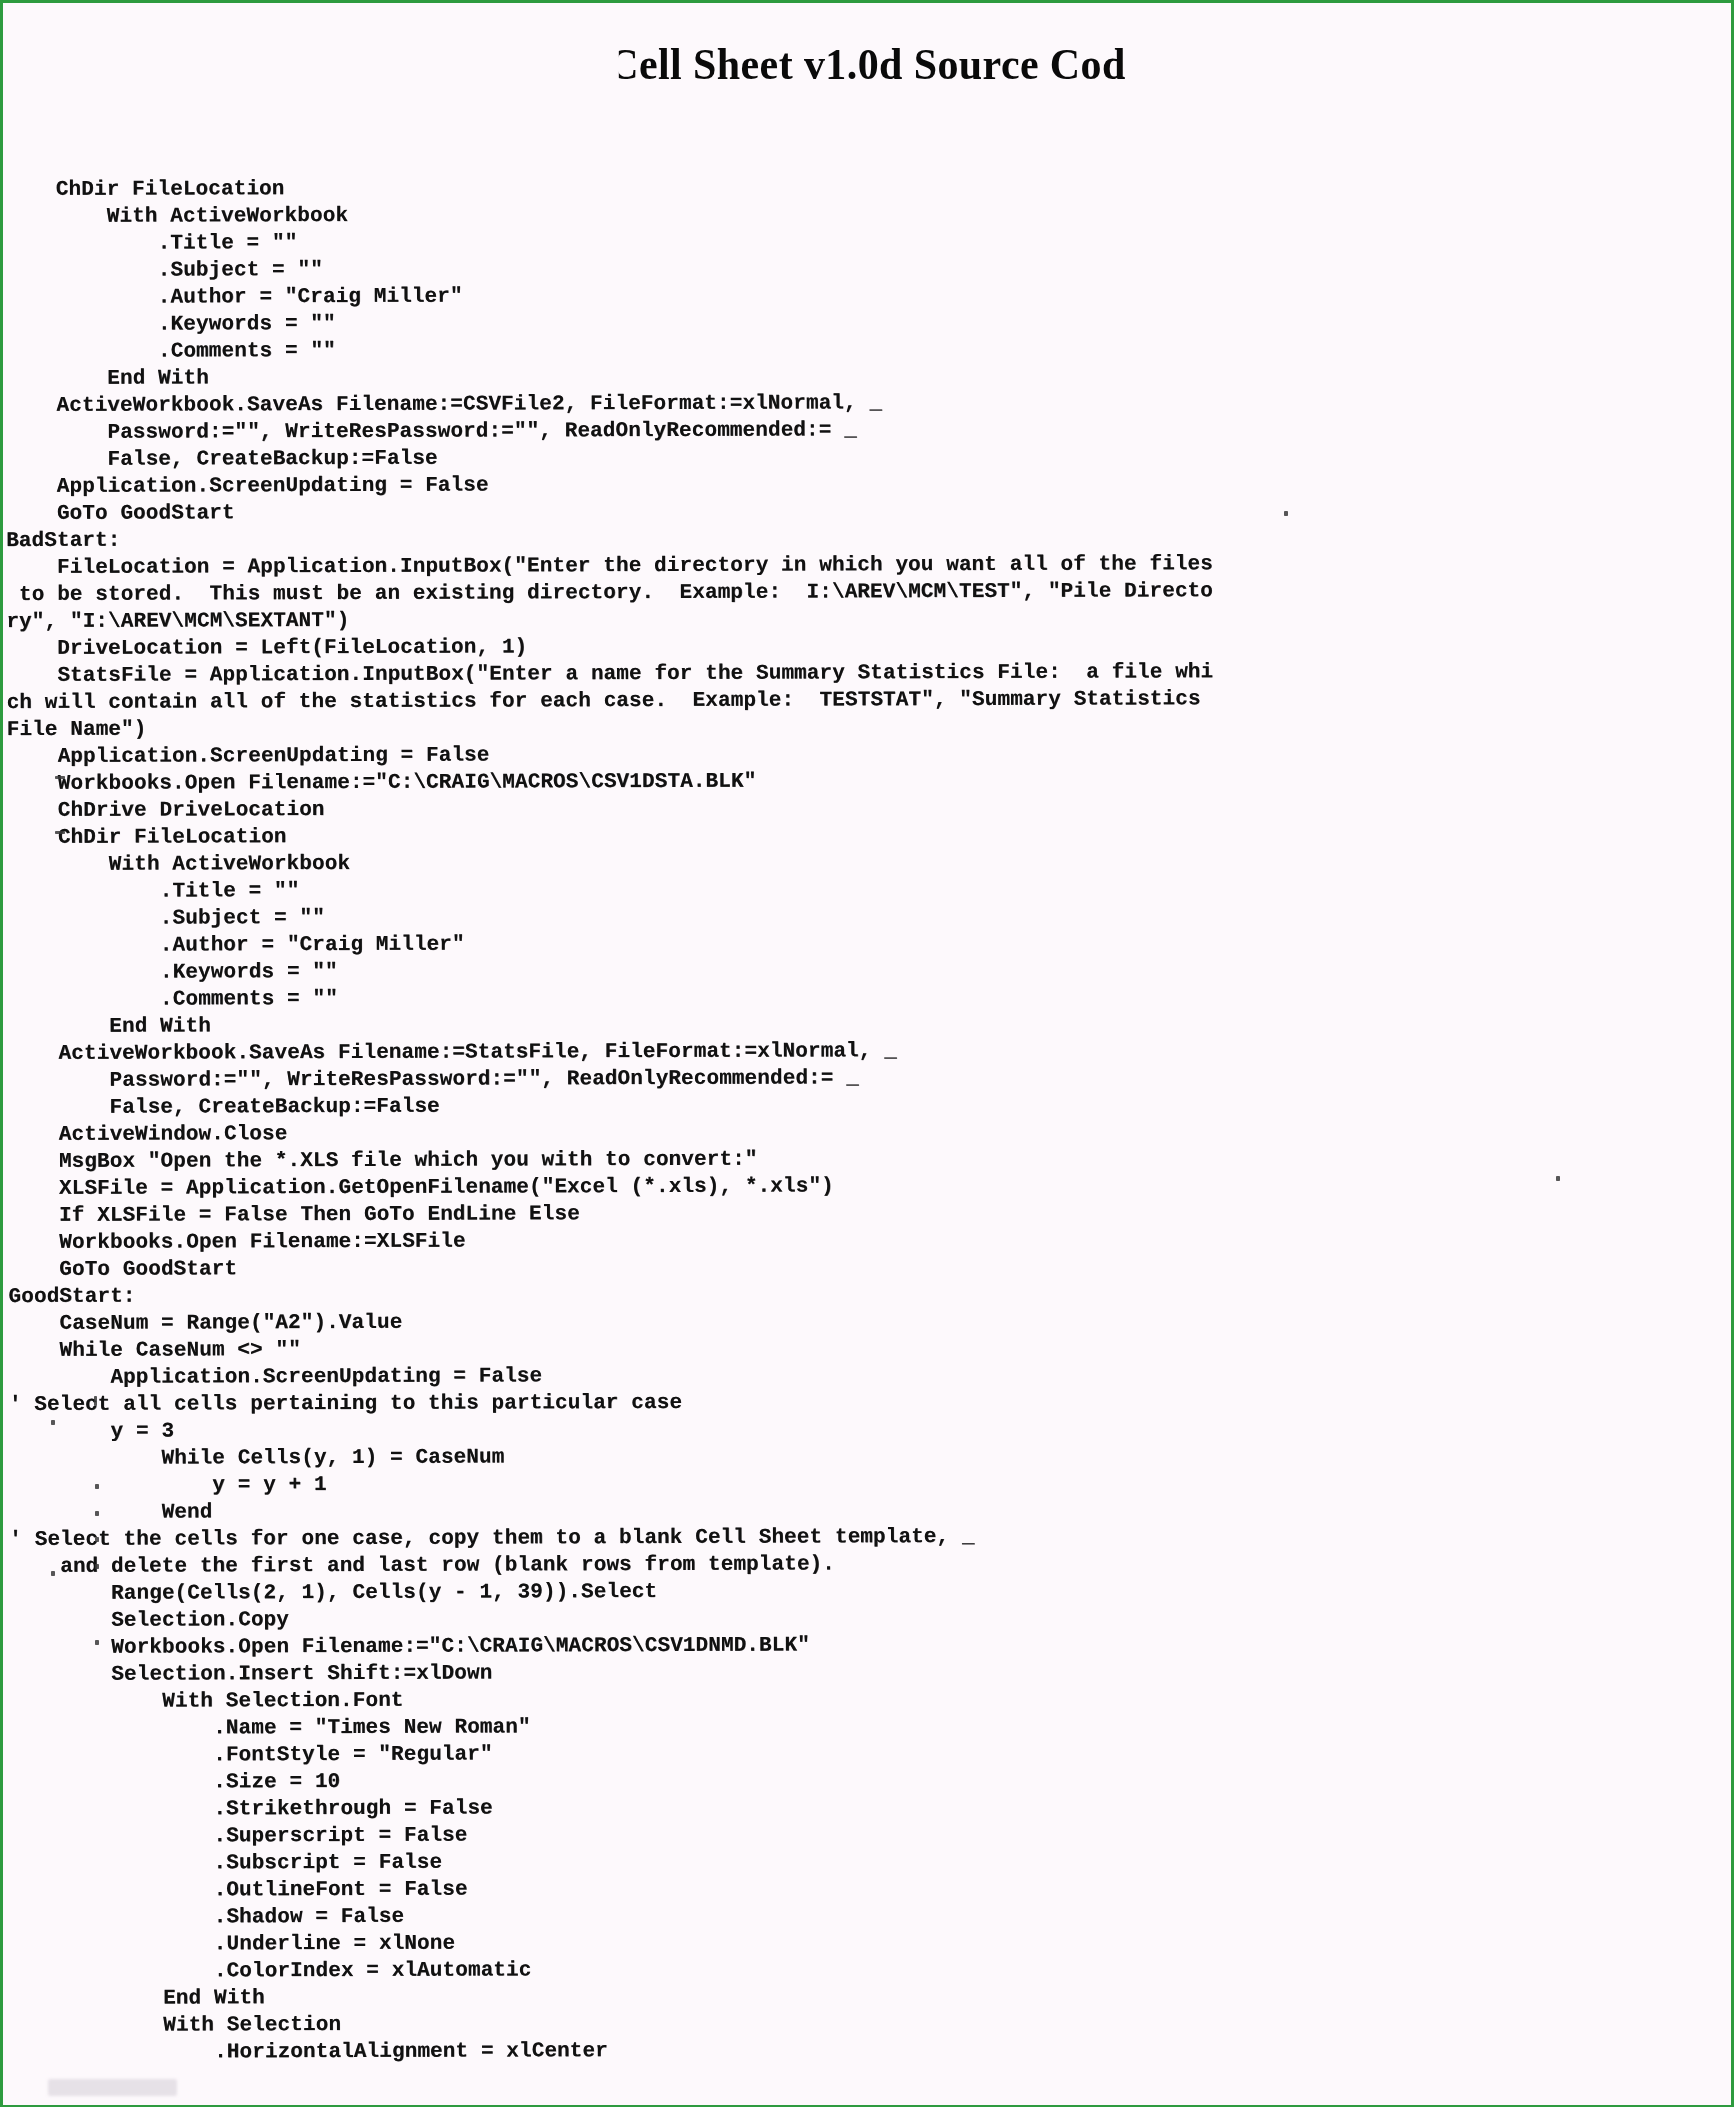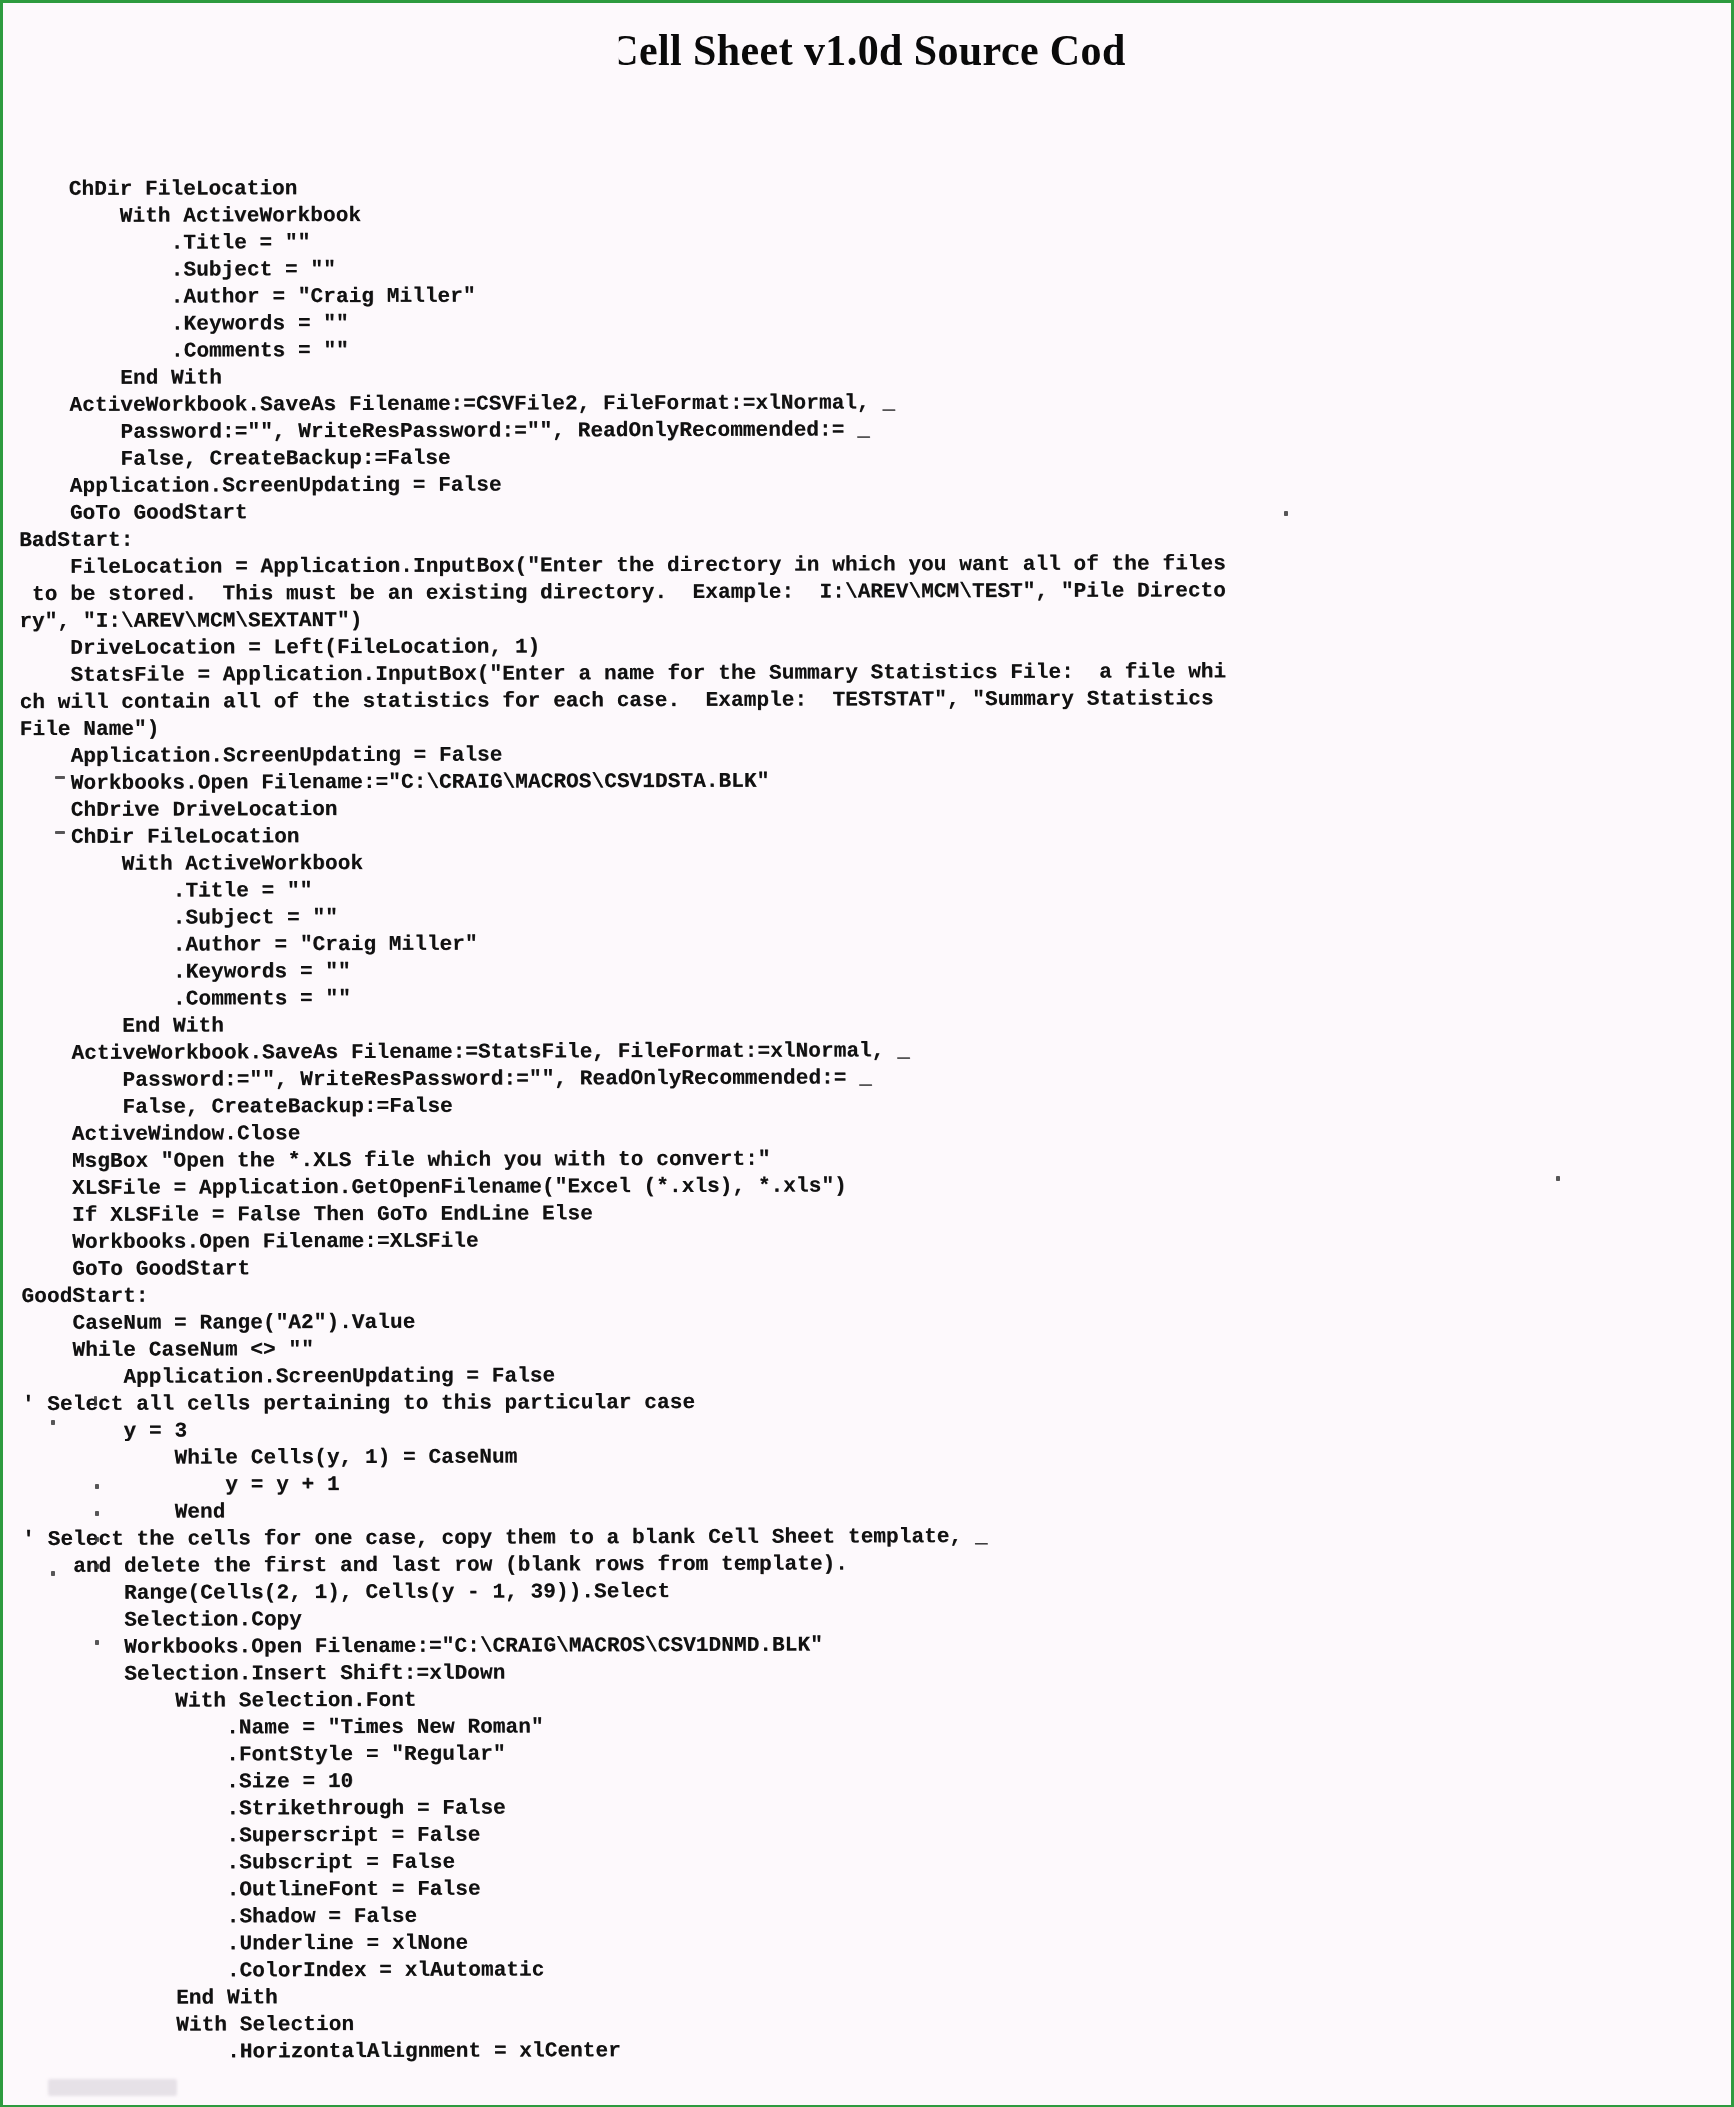--- a/index.html
+++ b/index.html
@@ -45,27 +45,28 @@
     font-weight: bold;
     color: #0a0a0a;
     letter-spacing: 0.4px;
     white-space: pre;
     transform: scaleY(1.04);
   }
   
   #title-clip {
     display: inline-block;
     overflow: hidden;
+    margin-top: 14px;
   }
 
   
   #code-area {
     position: absolute;
     top: 173px;
-    left: 15px;
+    left: 2px;
     right: 15px;
   }
   pre#code {
     margin: 0;
     padding: 0;
     font-family: "Liberation Mono", "DejaVu Sans Mono", monospace;
     font-size: 21px;
     line-height: 27px;
     font-weight: bold;
     color: #111111;

